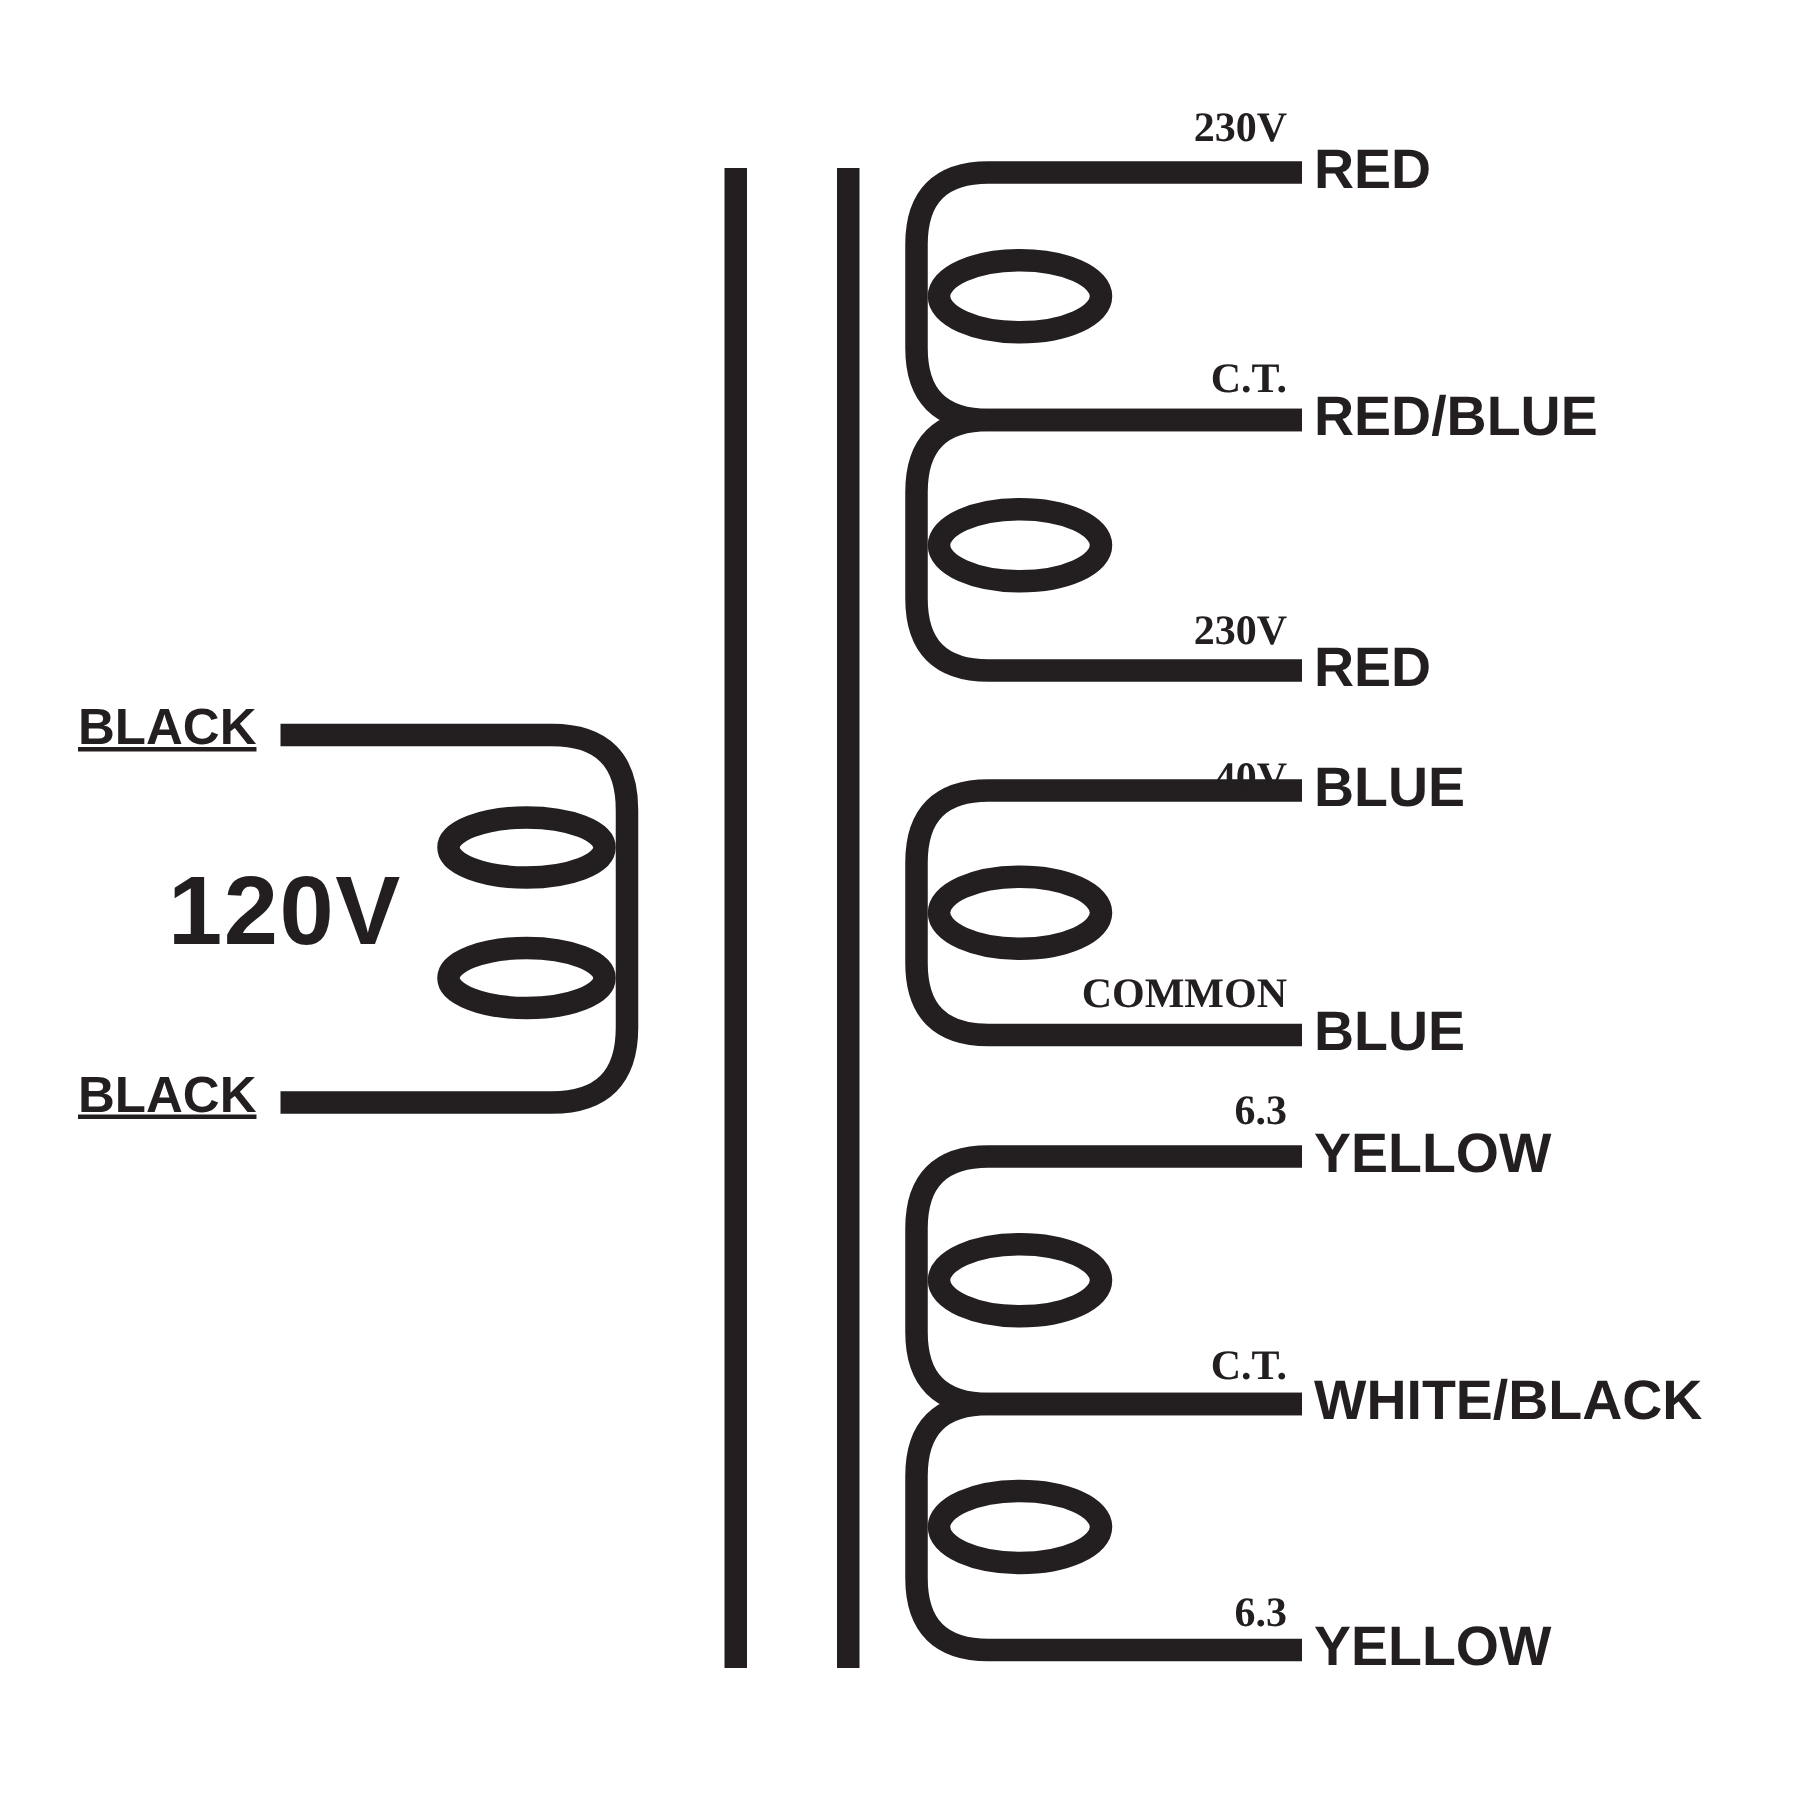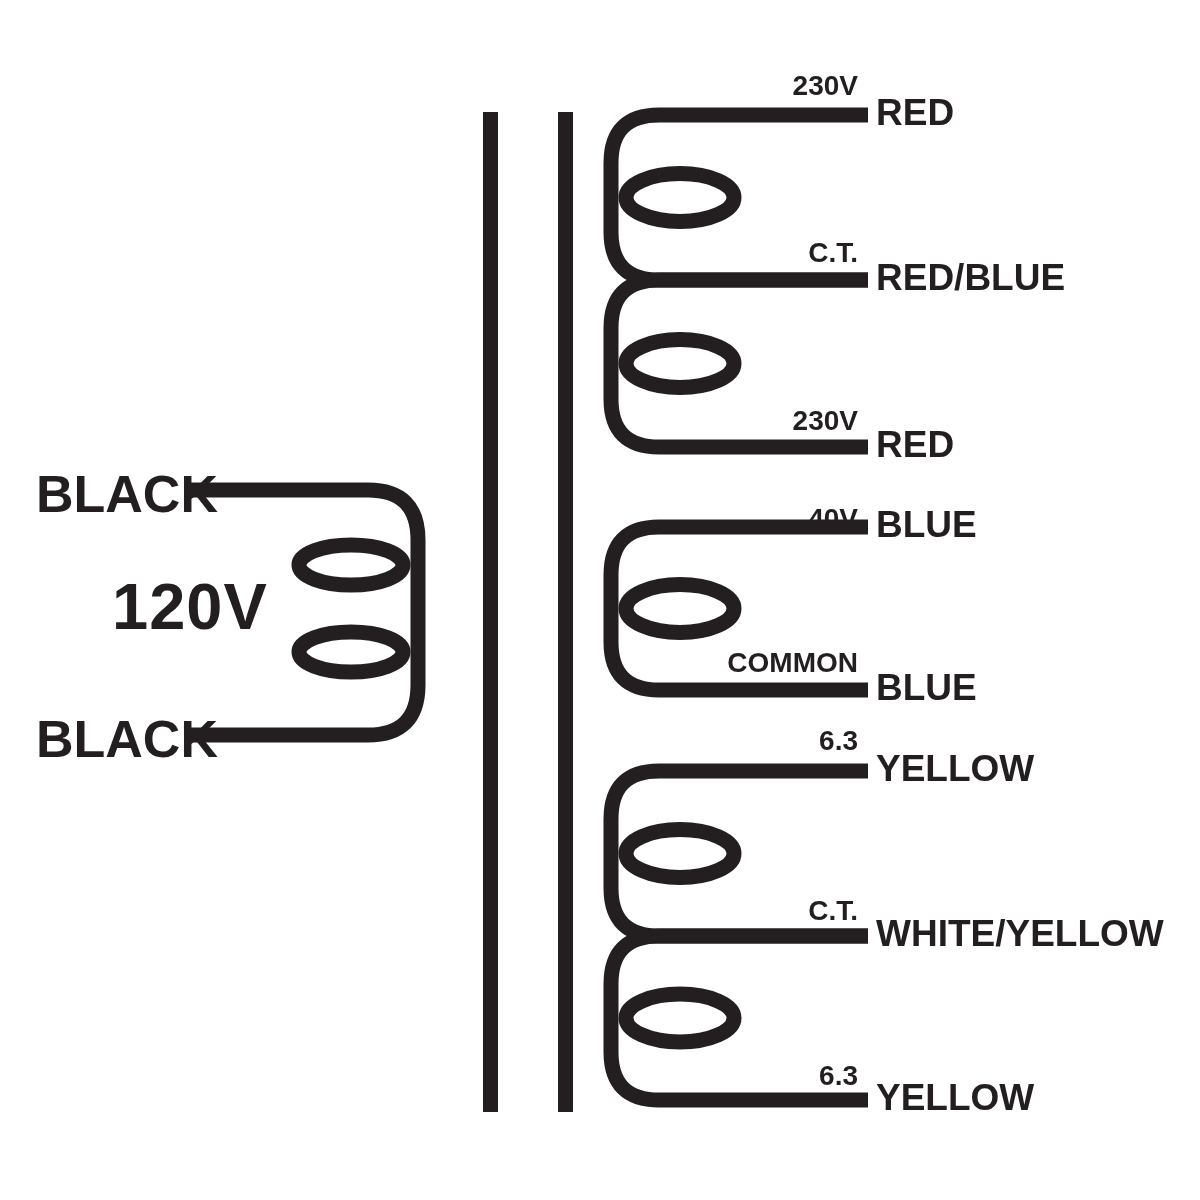--- a/index.html
+++ b/index.html
@@ -8,23 +8,23 @@
     position:relative; width:1200px; height:1200px;
     background:var(--bg); overflow:hidden;
     font-family:"Liberation Sans", sans-serif;
     color:var(--ink);
   }
   .art { position:absolute; left:0; top:0; }
   .wire path, .wire ellipse, .wire line {
     fill:none; stroke:var(--ink); stroke-width:15; stroke-linecap:butt;
   }
   .lbl { position:absolute; font-weight:bold; line-height:1; white-space:nowrap; color:var(--ink); }
-  .sm  { font-size:28px; right:342px; text-align:center; }
+  .sm  { font-size:28px; right:342px; text-align:center;font-family:Liberation Serif, serif; }
   .big { font-size:37px; left:876px; }
-  .blk { font-size:52px; left:36px; }
+  .blk { font-size:34px; left:52px;text-decoration:underline; }
   .xl  { font-size:65px; left:112px; letter-spacing:1px; }
 </style>
 </head>
 <body>
 
 <div class="stage">
 
   <svg class="art" width="1200" height="1200" viewBox="0 0 1200 1200">
     <g class="wire">
 
@@ -72,16 +72,16 @@
   <span class="lbl sm" style="top:727px">6.3</span>
   <span class="lbl sm" style="top:897px">C.T.</span>
   <span class="lbl sm" style="top:1062px">6.3</span>
 
   <span class="lbl big" style="top:94px">RED</span>
   <span class="lbl big" style="top:259px">RED/BLUE</span>
   <span class="lbl big" style="top:426px">RED</span>
   <span class="lbl big" style="top:506px">BLUE</span>
   <span class="lbl big" style="top:669px">BLUE</span>
   <span class="lbl big" style="top:750px">YELLOW</span>
-  <span class="lbl big" style="top:915px">WHITE/YELLOW</span>
+  <span class="lbl big" style="top:915px">WHITE/BLACK</span>
   <span class="lbl big" style="top:1079px">YELLOW</span>
 
 </div>
 
 </body></html>

